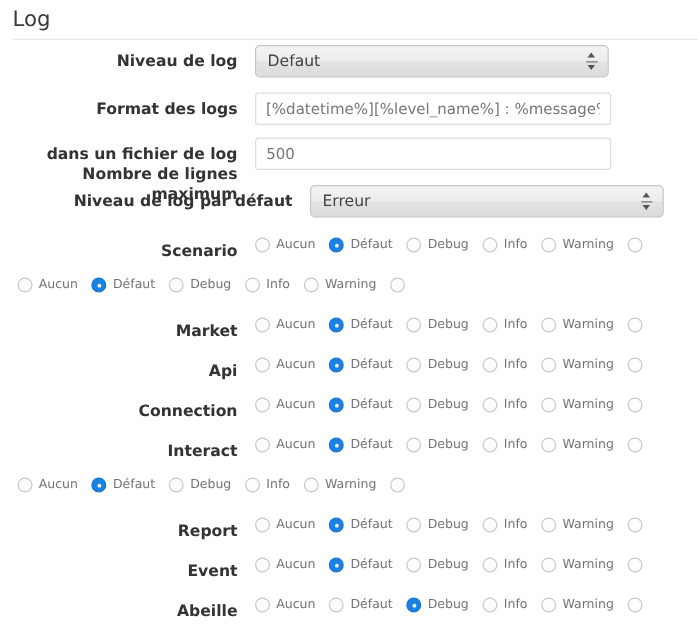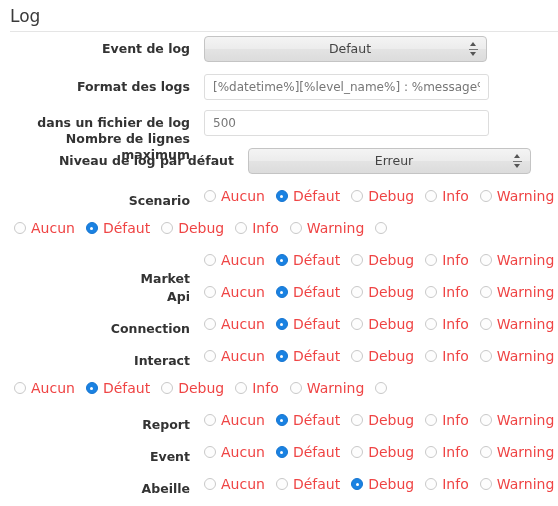--- a/index.html
+++ b/index.html
@@ -83,21 +83,20 @@
     box-sizing: border-box;
     border: 1px solid #c4c4c4;
     border-radius: 4px;
     background: linear-gradient(to bottom, #f4f4f4 0%, #ececec 48%, #e3e3e3 52%, #dcdcdc 100%);
     font-size: 12.5px;
     color: #444444;
     line-height: 24px;
     padding-left: 9px;
     overflow: hidden;
     white-space: nowrap;
-    text-align: center;
   }
   .select-arrows {
     position: absolute;
     right: 9px;
     top: 5px;
     width: 9px;
     height: 16px;
     pointer-events: none;
   }
   .select-arrows .tri-up,
@@ -174,37 +173,37 @@
     content: "";
     position: absolute;
     left: 3.5px;
     top: 3.5px;
     width: 3px;
     height: 3px;
     border-radius: 50%;
     background: #ffffff;
   }
   .radio-text {
-    font-size: 14px;
-    color: #ef4444;
+    font-size: 10px;
+    color: #737373;
     line-height: 14px;
   }
 </style>
 </head>
 <body>
 
 <div class="panel-heading">
   <h3 class="panel-title">Log</h3>
 </div>
 <div class="heading-divider"></div>
 
 <div class="form">
 
   <div class="form-row" style="height:38px;">
-    <div class="ctrl-label" style="padding-top:5px;">Event de log</div>
+    <div class="ctrl-label" style="padding-top:5px;">Niveau de log</div>
     <div class="ctrl-field">
       <div class="select-wrap">
         <div class="select-box">Defaut</div>
         <span class="select-arrows">
           <span class="tri-up"></span>
           <span class="bar"></span>
           <span class="tri-dn"></span>
         </span>
       </div>
     </div>
@@ -291,21 +290,21 @@
           <span class="radio-opt">
             <span class="radio-dot"></span>
             <span class="radio-text">Warning</span>
           </span>
           <span class="radio-opt">
             <span class="radio-dot"></span>
           </span>
         </div>
       </div>
       <div class="form-row radio-row" style="height: 32px;">
-        <div class="ctrl-label" style="padding-top: 4px; margin-top: 14px;">Market</div>
+        <div class="ctrl-label" style="padding-top: 4px;">Market</div>
         <div class="ctrl-field">
           <span class="radio-opt">
             <span class="radio-dot"></span>
             <span class="radio-text">Aucun</span>
           </span>
           <span class="radio-opt">
             <span class="radio-dot checked"></span>
             <span class="radio-text">Défaut</span>
           </span>
           <span class="radio-opt">

